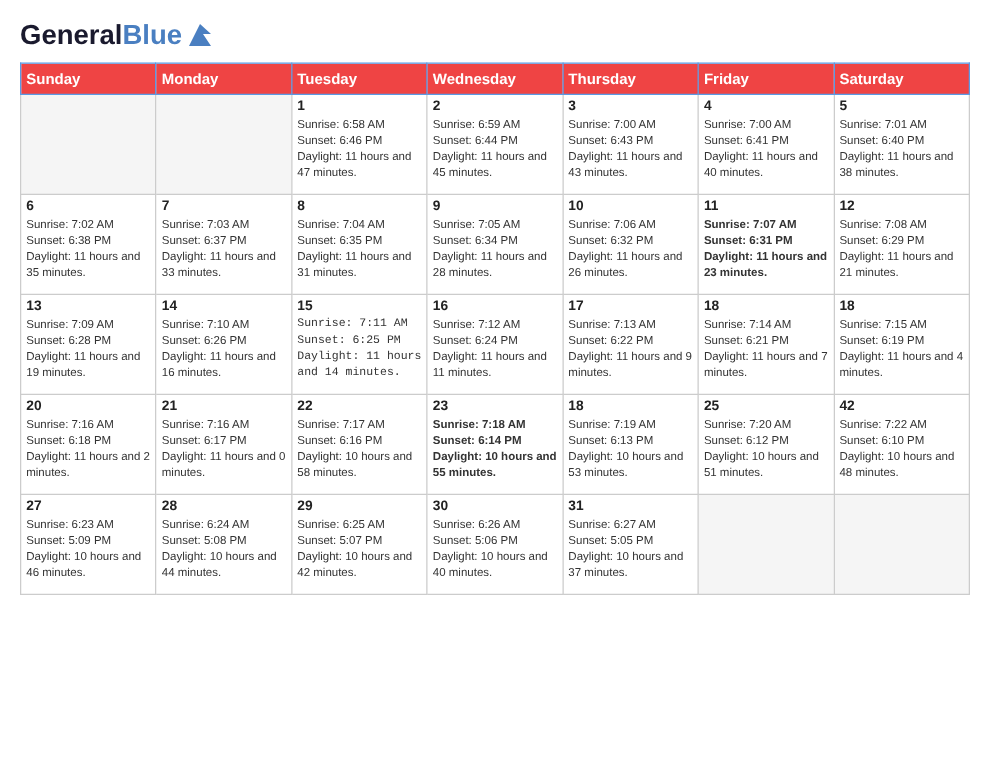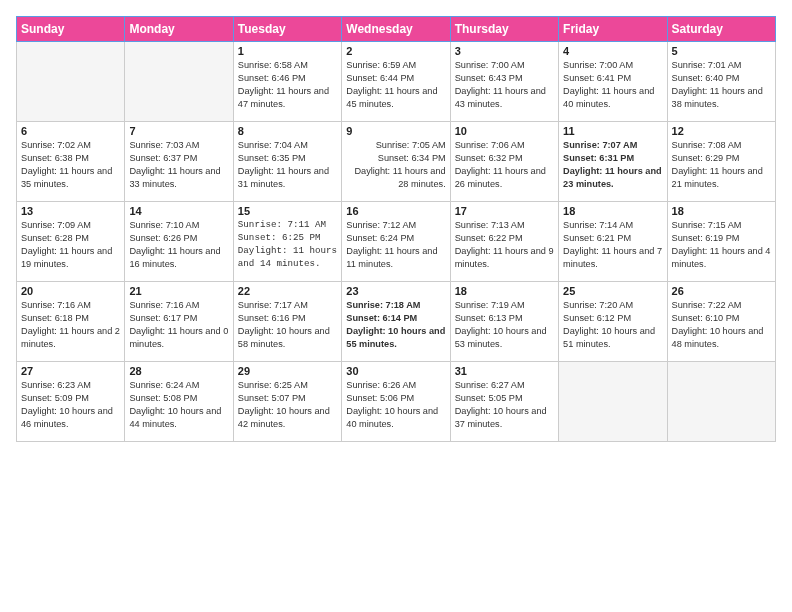--- a/index.html
+++ b/index.html
@@ -50,21 +50,21 @@
     .location {
       font-size: 15px;
       color: #555;
     }
     .calendar {
       width: 100%;
       border-collapse: collapse;
       table-layout: fixed;
     }
     .calendar th {
-      background: #ec4899;
+      background: #ef4444;
       color: #fff;
       font-size: 12px;
       font-weight: bold;
       padding: 5px 4px;
       text-align: left;
       border: 1px solid #5a9ae5;
     }
     .calendar td {
       border: 1px solid #ccc;
       vertical-align: top;
@@ -87,20 +87,36 @@
     .day-info {
       line-height: 1.4;
       color: #333;
       font-size: 9.2px;
     }
   </style>
 </head>
 <body>
 
 <div class="container">
+  <div class="header">
+    <div class="logo">
+      <div>
+        <div style="display:flex;align-items:center;">
+          <span class="logo-text">General<span>Blue</span></span>
+          <svg class="logo-icon" viewBox="0 0 30 30">
+            <polygon points="4,26 15,4 26,14 18,14 26,26" fill="#4a7fc1"></polygon>
+          </svg>
+        </div>
+      </div>
+    </div>
+    <div class="title-block">
+      <div class="month-title"></div>
+      <div class="location"></div>
+    </div>
+  </div>
 
   <table class="calendar">
     <thead>
       <tr>
       <th>Sunday</th>
           <th>Monday</th>
           <th>Tuesday</th>
           <th>Wednesday</th>
           <th>Thursday</th>
           <th>Friday</th>
@@ -156,21 +172,21 @@
 Daylight: 11 hours and 33 minutes.</div>
           </td>
           <td>
             <span class="day-num">8</span>
             <div class="day-info" style="white-space: pre-line;">Sunrise: 7:04 AM
 Sunset: 6:35 PM
 Daylight: 11 hours and 31 minutes.</div>
           </td>
           <td>
             <span class="day-num">9</span>
-            <div class="day-info" style="white-space: pre-line; text-align: right;">Sunrise: 7:05 AM
+            <div class="day-info" style="white-space: pre-line;">Sunrise: 7:05 AM
 Sunset: 6:34 PM
 Daylight: 11 hours and 28 minutes.</div>
           </td>
           <td>
             <span class="day-num">10</span>
             <div class="day-info" style="white-space: pre-line;">Sunrise: 7:06 AM
 Sunset: 6:32 PM
 Daylight: 11 hours and 26 minutes.</div>
           </td>
           <td>
@@ -261,21 +277,21 @@
 Sunset: 6:13 PM
 Daylight: 10 hours and 53 minutes.</div>
           </td>
           <td>
             <span class="day-num">25</span>
             <div class="day-info" style="white-space: pre-line;">Sunrise: 7:20 AM
 Sunset: 6:12 PM
 Daylight: 10 hours and 51 minutes.</div>
           </td>
           <td>
-            <span class="day-num">26</span>
+            <span class="day-num">42</span>
             <div class="day-info" style="white-space: pre-line;">Sunrise: 7:22 AM
 Sunset: 6:10 PM
 Daylight: 10 hours and 48 minutes.</div>
           </td>
         </tr>
         <tr>
           <td>
             <span class="day-num">27</span>
             <div class="day-info" style="white-space: pre-line;">Sunrise: 6:23 AM
 Sunset: 5:09 PM

